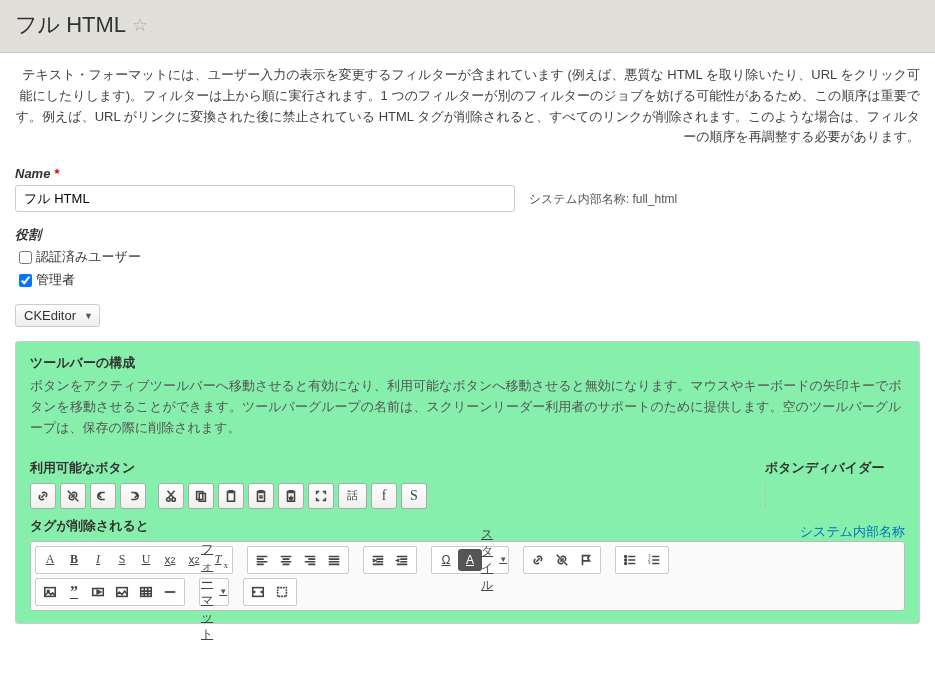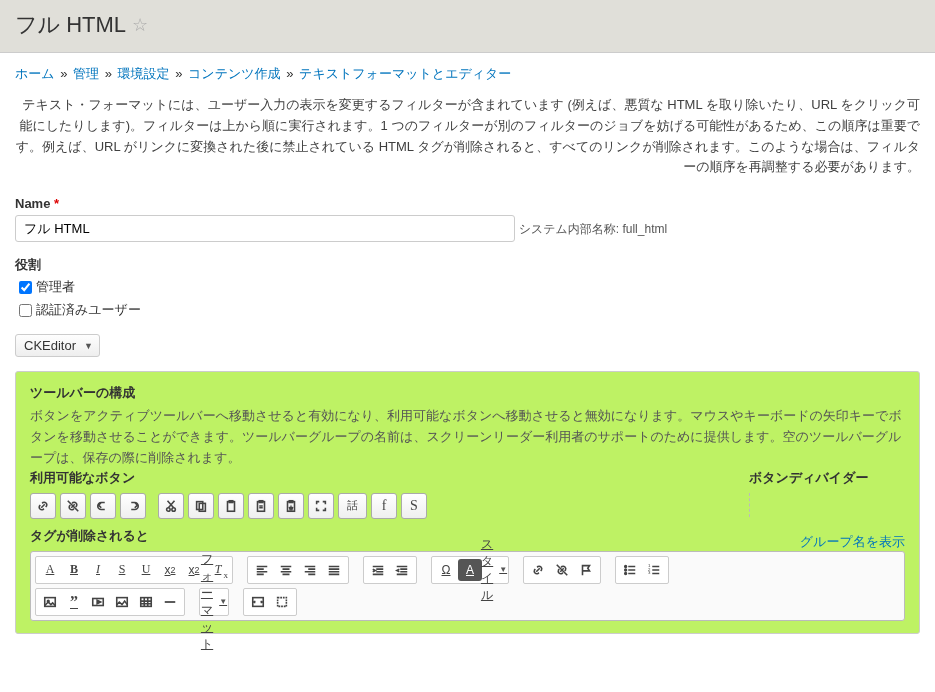--- a/index.html
+++ b/index.html
@@ -6,32 +6,32 @@
   body { margin: 0; font-family: "Hiragino Sans", "Meiryo", "Yu Gothic", sans-serif; font-size: 13px; color: #333; background: #fff; }
   .header { background: #e0dfd9; padding: 10px 15px 12px; border-bottom: 1px solid #ccc; }
   .title { font-size: 22px; font-weight: normal; color: #333; display: flex; align-items: center; gap: 6px; }
   .star-icon { color: #aaa; font-size: 18px; cursor: pointer; }
   .content { padding: 12px 15px 20px; }
   .breadcrumb { margin: 0 0 12px; font-size: 13px; }
   .breadcrumb a { color: #0074bd; text-decoration: none; }
   .breadcrumb .sep { color: #333; margin: 0 2px; }
   .intro { color: #404040; line-height: 1.6; margin-bottom: 18px; text-align: right; }
   .form-group { margin-bottom: 14px; }
-  .form-label { font-weight: bold; display: block; margin-bottom: 4px; }
+  .form-label { font-weight: bold; display: block; margin-bottom: 4px; font-style: italic; }
   .req { color: #d00; }
   .text-input { width: 500px; padding: 5px 8px; border: 1px solid #ccc; border-radius: 3px; font-size: 13px; }
-  .inline-help { color: #555; font-size: 12px; }
+  .inline-help { margin-left: 10px; color: #555; font-size: 12px; }
   .checkbox-row { margin: 4px 0; }
   .checkbox-row input { vertical-align: middle; margin-right: 4px;}
   .select { border: 1px solid #ccc; border-radius: 3px; background: linear-gradient(#fefefe,#eee); font-size: 13px; display:inline-flex; align-items:center; padding:3px 6px 3px 8px; cursor:pointer; gap:6px;}
   .select .arrow-down-icon{font-size:9px;color:#555;}
-  .config-box { border: 1px solid #ccc; border-radius: 3px; padding: 12px 14px; background: #bef264; margin-top:6px;}
+  .config-box { border: 1px solid #ccc; border-radius: 3px; padding: 12px 14px; background: #86efac; margin-top:6px;}
   .config-title { font-weight: bold; margin-bottom: 4px; }
-  .config-desc { color: #555; line-height: 1.6; margin-bottom: 0; }
-  .cols { display: flex; gap: 14px; }
+  .config-desc { color: #555; line-height: 1.6; margin-bottom: 20px; }
+  .cols { display: flex; gap: 30px; }
   .col-left { flex: 0 0 705px; }
   .col-right { flex: 1; }
   .sub-label { font-weight: bold; margin-bottom: 6px; }
   .toolbar { display: flex; flex-wrap: wrap; gap: 4px; margin-bottom: 8px; }
   .btn { width: 26px; height: 26px; border: 1px solid #aaa; border-radius: 3px; background: linear-gradient(#fff,#efefef); display: inline-flex; align-items: center; justify-content: center; font-size: 12px; cursor: pointer; color: #444; }
   .btn svg { width: 14px; height: 14px; stroke: #444; fill: none; stroke-width: 1.8; }
   .btn-wide { width: auto; padding: 0 8px; gap:4px;}
   .divider-preview { border-left: 1px dashed #bbb; height: 24px; margin-top: 4px; }
   .show-groups { text-align: right; margin-top: -2px; }
   .show-groups a { color: #0074bd; text-decoration: none; font-size: 13px; }
@@ -55,50 +55,39 @@
 
 <div class="header">
   <div class="title">
     <span>フル HTML</span>
     <span class="star-icon">☆</span>
   </div>
 </div>
 
 <div class="content">
 
-  <div class="breadcrumb">
-    <a href="#">ホーム</a>
-    <span class="sep">»</span>
-    <a href="#">管理</a>
-    <span class="sep">»</span>
-    <a href="#">環境設定</a>
-    <span class="sep">»</span>
-    <a href="#">コンテンツ作成</a>
-    <span class="sep">»</span>
-    <a href="#">テキストフォーマットとエディター</a>
-  </div>
 
   <div class="intro">テキスト・フォーマットには、ユーザー入力の表示を変更するフィルターが含まれています (例えば、悪質な HTML を取り除いたり、URL をクリック可能にしたりします)。フィルターは上から順に実行されます。1 つのフィルターが別のフィルターのジョブを妨げる可能性があるため、この順序は重要です。例えば、URL がリンクに変換された後に禁止されている HTML タグが削除されると、すべてのリンクが削除されます。このような場合は、フィルターの順序を再調整する必要があります。</div>
 
   <div class="form-group">
     <label class="form-label">
       <span>Name</span>
       <span class="req">*</span>
     </label>
     <input type="text" class="text-input" value="フル HTML" style="">
     <span class="inline-help">
       <span>システム内部名称:</span>
       <span>full_html</span>
     </span>
   </div>
 
   <div class="form-group">
     <label class="form-label">役割</label>
+    <div class="checkbox-row"><input type="checkbox" style=""><span>認証済みユーザー</span></div>
     <div class="checkbox-row"><input type="checkbox" checked="" style=""><span>管理者</span></div>
-    <div class="checkbox-row"><input type="checkbox" style=""><span>認証済みユーザー</span></div>
   </div>
 
   <div class="form-group">
     <div class="select">
       <span>CKEditor</span>
       <span class="arrow-down-icon">▼</span>
     </div>
   </div>
 
   <div class="config-box">
@@ -174,21 +163,21 @@
         </div>
       </div>
       <div class="col-right">
         <div class="sub-label">ボタンディバイダー</div>
         <div class="divider-preview"></div>
       </div>
     </div>
 
     <div style="display:flex;justify-content:space-between;align-items:flex-end;">
       <div class="sub-label">タグが削除されると</div>
-      <div class="show-groups"><a href="#">グループ名を表示</a></div>
+      <div class="show-groups"><a href="#">システム内部名称</a></div>
     </div>
 
     <div class="active-toolbar-container">
       <div class="active-row">
         <div class="group">
           <span class="btn A">A</span>
           <span class="btn B">B</span>
           <span class="btn I">I</span>
           <span class="btn S">S</span>
           <span class="btn U">U</span>

